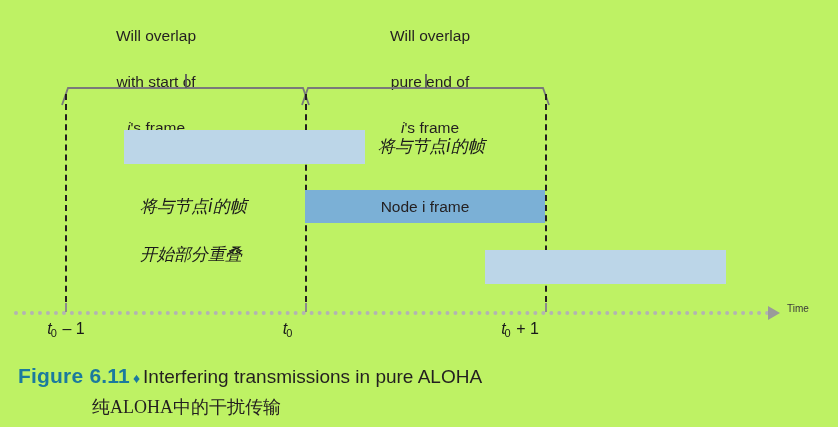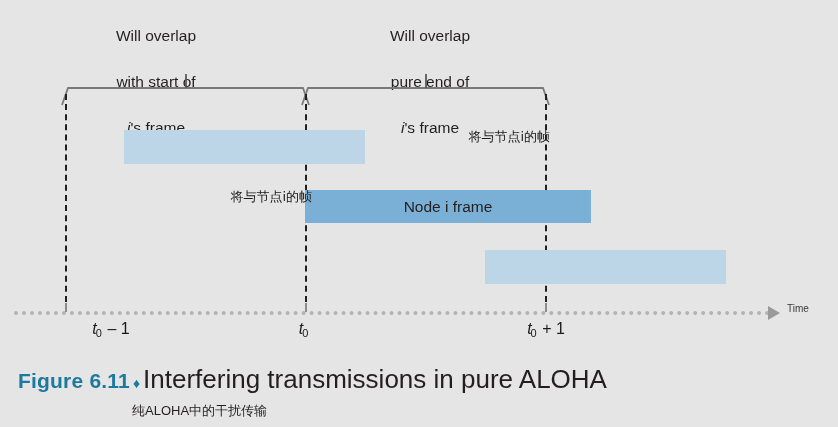--- a/index.html
+++ b/index.html
@@ -9,21 +9,21 @@
   }
   body {
     font-family: "Liberation Sans", "DejaVu Sans", sans-serif;
     color: #231f20;
   }
   #figure-root {
     position: relative;
     width: 838px;
     height: 427px;
     overflow: hidden;
-    background: #e5e5e5;
+    background: #bef264;
   }
 
   
   .top-label {
     position: absolute;
     text-align: center;
     font-size: 15.5px;
     line-height: 1.48;
     color: #231f20;
     white-space: pre-line;
@@ -56,26 +56,27 @@
     justify-content: center;
     font-size: 15.5px;
     color: #231f20;
   }
   .bar-light { background: #bcd6e8; }
   .bar-dark  { background: #7bb0d6; }
 
   
   .cn-note {
     position: absolute;
-    font-size: 13px;
+    font-size: 17px;
     line-height: 1.42;
     color: #1a1a1a;
-    text-align: right;
+    text-align: left;
     white-space: pre-line;
     font-family: "DejaVu Sans", "Liberation Sans", sans-serif;
+    font-style: italic;
   }
 
   
   .axis-line {
     position: absolute;
     height: 0;
     border-top: 4px dotted #b3b3b3;
   }
   .axis-arrow {
     position: absolute;
@@ -131,30 +132,30 @@
     color: #1b7a9e;
     font-size: 21px;
     letter-spacing: 0.2px;
   }
   #caption .diamond {
     color: #1b7a9e;
     font-size: 14px;
     padding: 0 3px;
   }
   #caption .cap-en {
-    font-size: 26px;
+    font-size: 19px;
     color: #231f20;
   }
   #caption .cap-cn {
     display: block;
-    margin-left: 114px;
+    margin-left: 74px;
     margin-top: 2px;
-    font-size: 13px;
-    color: #231f20;
-    font-family: Liberation Sans, sans-serif;
+    font-size: 18px;
+    color: #231f20;
+    font-family: Liberation Serif, serif;
   }
 </style>
 </head>
 <body>
 
 <div id="figure-root">
 
   <div class="top-label" style="left:66px; top:2px; width:180px;">
     <span>Will overlap</span><br>
     <span>with start of</span><br>
@@ -182,51 +183,52 @@
   </div>
 
   <div class="vline" style="left:65px; top:94px; height:218px;"></div>
   <div class="vline" style="left:305px; top:94px; height:218px;"></div>
   <div class="vline" style="left:545px; top:94px; height:218px;"></div>
 
   <div class="bar bar-light" style="left:124px; top:130px; width:241px; height:34px;">
     <span></span>
   </div>
 
-  <div class="bar bar-dark" style="left:305px; top:190px; width:286px; height:33px;">
+  <div class="bar bar-dark" style="left:305px; top:190px; width:240px; height:33px;">
     <span>Node i frame</span>
   </div>
 
   <div class="bar bar-light" style="left:485px; top:250px; width:241px; height:34px;">
     <span></span>
   </div>
 
   <div class="cn-note" style="left:378px; top:110px; width:172px;">
     <span>将与节点i的帧</span><br>
   </div>
 
   <div class="cn-note" style="left:140px; top:170px; width:172px;">
     <span>将与节点i的帧</span><br>
+    <span>开始部分重叠</span>
   </div>
 
   <div class="axis-line" style="left:14px; top:311px; width:756px;"></div>
   <div class="axis-arrow" style="left:768px; top:306px;"></div>
   <div class="axis-title" style="left:787px; top:303px;">Time</div>
 
   <div class="tick" style="left:65px; top:303px;"></div>
   <div class="tick" style="left:305px; top:303px;"></div>
   <div class="tick" style="left:545px; top:303px;"></div>
 
-  <div class="tick-label" style="left:66px; top:320px;margin-left:45px;">
+  <div class="tick-label" style="left:66px; top:320px;">
     <i>t</i><sub>0</sub><span> – 1</span>
   </div>
-  <div class="tick-label" style="left:304px; top:320px;">
+  <div class="tick-label" style="left:288px; top:320px;">
     <i>t</i><sub>0</sub><span></span>
   </div>
-  <div class="tick-label" style="left:546px; top:320px;text-align:center;">
+  <div class="tick-label" style="left:520px; top:320px;text-align:center;">
     <i>t</i><sub>0</sub><span> + 1</span>
   </div>
 
   <div id="caption">
     <span class="fig-num">Figure 6.11</span><span class="diamond">♦</span><span class="cap-en">Interfering transmissions in pure ALOHA</span>
     <span class="cap-cn">纯ALOHA中的干扰传输</span>
   </div>
 
 </div>
 

